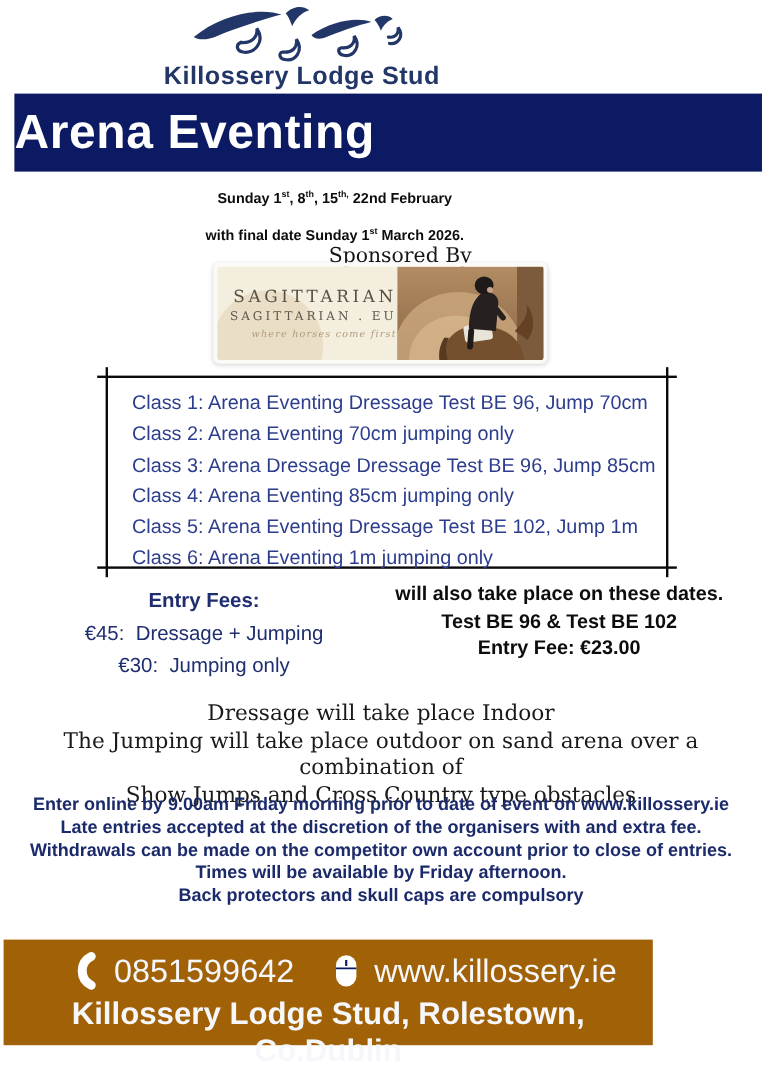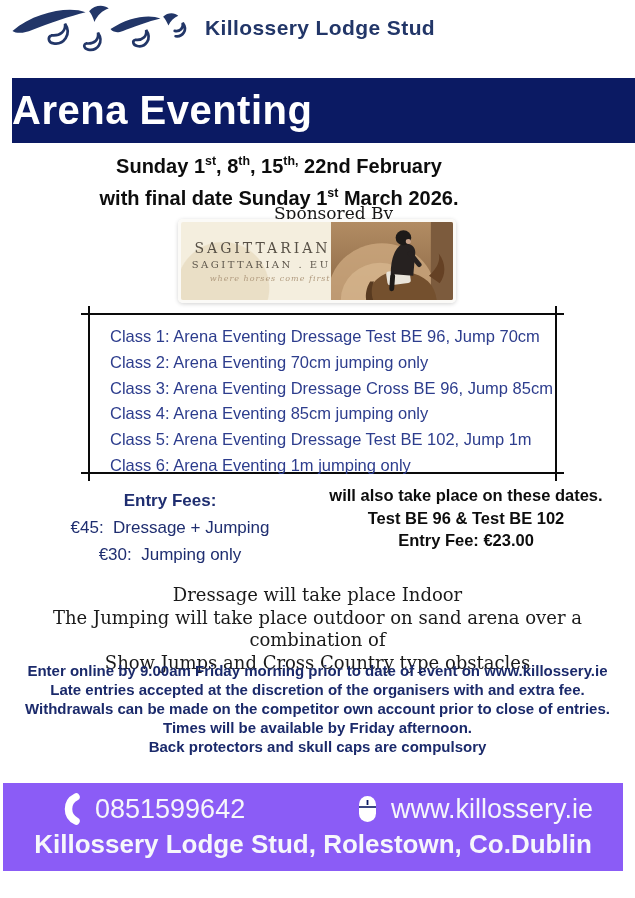--- a/index.html
+++ b/index.html
@@ -3,32 +3,32 @@
 <meta charset="utf-8">
 <style>
   html,body{margin:0;padding:0;}
   body{
     width:635px;height:898px;position:relative;background:#ffffff;
     font-family:"Liberation Sans","DejaVu Sans",sans-serif;overflow:hidden;
   }
   .abs{position:absolute;}
 
   
-  .logo-wrap{top:4px;left:0;width:503px;display:flex;flex-direction:row;align-items:center;}
+  .logo-wrap{top:4px;left:0;width:503px;display:flex;flex-direction:column;align-items:center;}
   .logo-swoosh{display:block;}
   .logo-text{color:#223668;font-size:21px;font-weight:600;letter-spacing:.4px;margin-top:-4px;}
 
   
   .banner{top:78px;left:12px;right:0;height:65px;background:#0b1a63;
     display:flex;align-items:center;justify-content:flex-start;}
   .banner-title{color:#ffffff;font-size:40px;font-weight:bold;letter-spacing:.5px;}
 
   
   .dates{top:148px;left:0;width:558px;text-align:center;color:#0d0d0d;
-    font-size:20px;font-weight:bold;line-height:27px;}
+    font-size:12px;font-weight:bold;line-height:27px;}
   .dates sup{font-size:62%;vertical-align:super;}
 
   
   .sponsored{top:203px;left:0;width:635px;text-align:center;color:#151515;
     font-family:"DejaVu Serif","Liberation Serif",serif;font-size:17px;margin-left:16px;}
   .sponsor-card{top:219px;left:178px;width:278px;height:84px;border-radius:5px;
     overflow:hidden;display:flex;border:3px solid #fbfaf7;
     box-shadow:0 1px 4px rgba(0,0,0,.18);box-sizing:border-box;}
   .sponsor-left{width:55%;height:100%;
     background:radial-gradient(circle at 28% 85%, #eadfc6 0 36%, rgba(0,0,0,0) 37%),#f4eede;
@@ -60,21 +60,21 @@
 
   
   .venue{top:584px;left:0;width:635px;text-align:center;color:#1a1a1a;
     font-family:"DejaVu Serif","Liberation Serif",serif;font-size:18px;line-height:22.5px;}
 
   
   .instructions{top:661px;left:0;width:635px;text-align:center;color:#1b2a6b;}
   .instr-line{font-weight:bold;font-size:15px;line-height:19px;white-space:pre-wrap;}
 
   
-  .footer{top:783px;left:3px;width:620px;height:88px;background:#8b5cf6;color:#f6f7fb;}
+  .footer{top:783px;left:3px;width:541px;height:88px;background:#a16207;color:#f6f7fb;}
   .footer-row1{position:absolute;top:10px;left:0;right:0;display:flex;
     justify-content:space-between;padding:0 30px 0 58px;align-items:center;}
   .contact-group{display:flex;align-items:center;gap:14px;}
   .footer-phone,.footer-site{font-size:27px;font-weight:400;}
   .footer-address{position:absolute;top:46px;left:0;width:100%;text-align:center;
     font-size:26px;font-weight:700;}
   .icon svg{display:block;}
 </style>
 </head>
 <body>
@@ -138,21 +138,21 @@
     </svg>
   </div>
 </div>
 
 <div class="abs class-frame">
   <div class="frame-h"></div>
   <div class="frame-v"></div>
   <div class="class-list">
     <div class="class-row">Class 1: Arena Eventing Dressage Test BE 96, Jump 70cm</div>
     <div class="class-row">Class 2: Arena Eventing 70cm jumping only</div>
-    <div class="class-row">Class 3: Arena Eventing Dressage Cross BE 96, Jump 85cm</div>
+    <div class="class-row">Class 3: Arena Dressage Dressage Test BE 96, Jump 85cm</div>
     <div class="class-row">Class 4: Arena Eventing 85cm jumping only</div>
     <div class="class-row">Class 5: Arena Eventing Dressage Test BE 102, Jump 1m</div>
     <div class="class-row">Class 6: Arena Eventing 1m jumping only</div>
   </div>
 </div>
 
 <div class="abs fees">
   <div class="fees-title">Entry Fees:</div>
   <div class="fees-line">€45:  Dressage + Jumping</div>
   <div class="fees-line">€30:  Jumping only</div>

